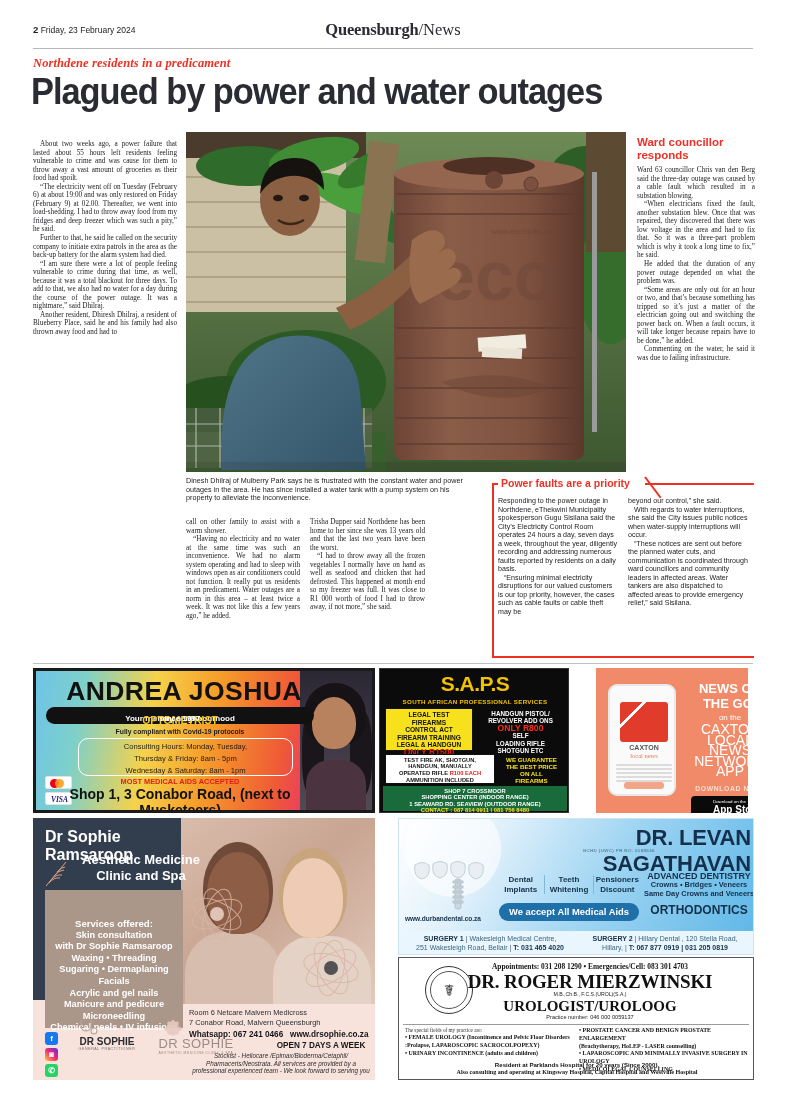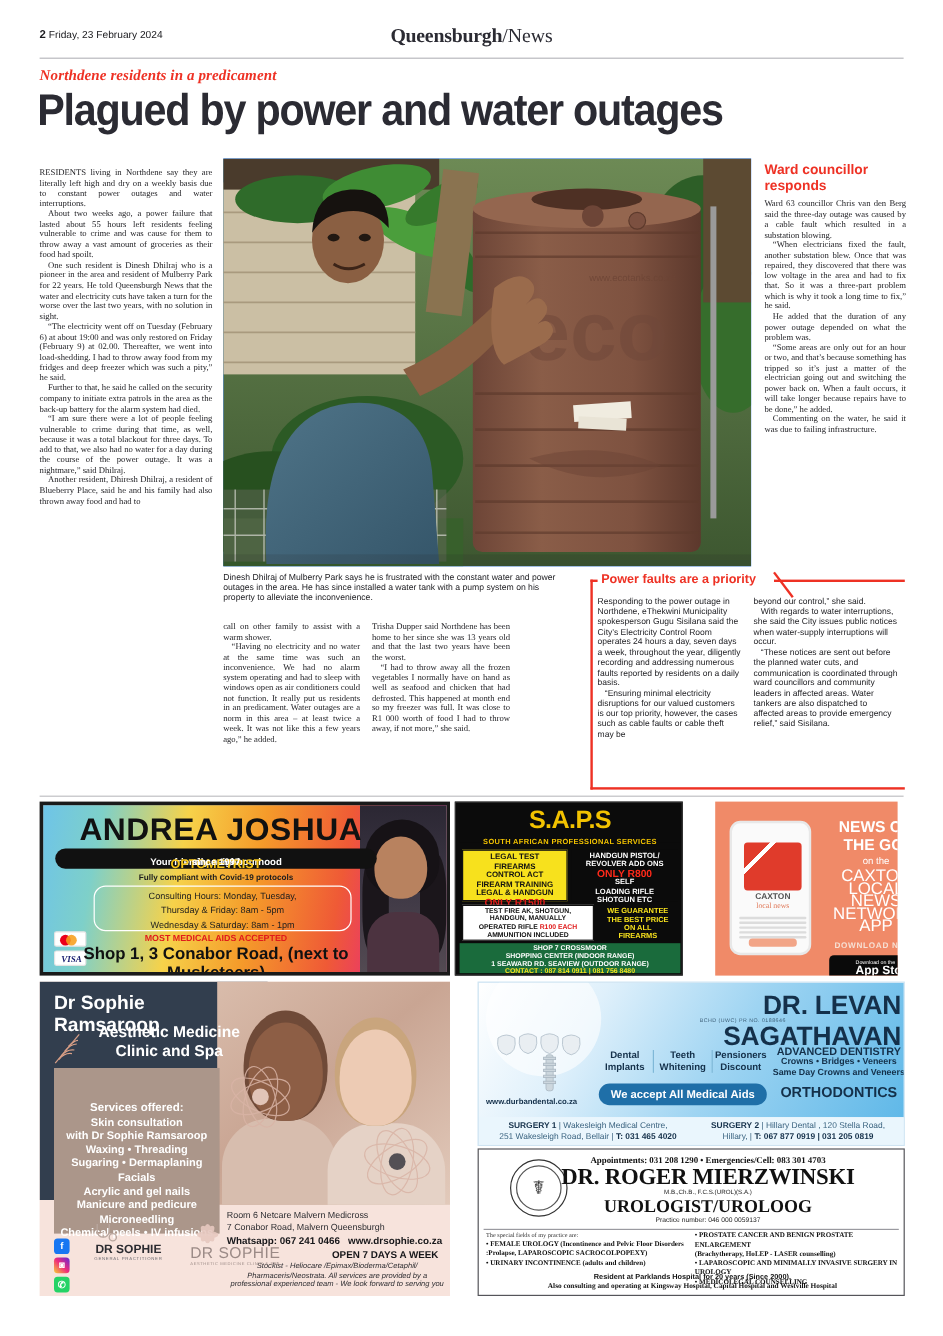--- a/index.html
+++ b/index.html
@@ -245,23 +245,21 @@
     <div class="masthead-title">
       <span class="brand">Queensburgh</span><span class="section">/News</span>
     </div>
   </div>
   <div class="rule-top"></div>
 
   <div class="kicker">Northdene residents in a predicament</div>
   <h1 class="headline">Plagued by power and water outages</h1>
 
   <div class="col c1">
-    <p class="first">RESIDENTS living in Northdene say they are literally left high and dry on a weekly basis due to constant power outages and water interruptions.</p>
     <p>About two weeks ago, a power failure that lasted about 55 hours left residents feeling vulnerable to crime and was cause for them to throw away a vast amount of groceries as their food had spoilt.</p>
-    <p>One such resident is Dinesh Dhilraj who is a pioneer in the area and resident of Mulberry Park for 22 years. He told Queensburgh News that the water and electricity cuts have taken a turn for the worse over the last two years, with no solution in sight.</p>
     <p>“The electricity went off on Tuesday (February 6) at about 19:00 and was only restored on Friday (February 9) at 02.00. Thereafter, we went into load-shedding. I had to throw away food from my fridges and deep freezer which was such a pity,” he said.</p>
     <p>Further to that, he said he called on the security company to initiate extra patrols in the area as the back-up battery for the alarm system had died.</p>
     <p>“I am sure there were a lot of people feeling vulnerable to crime during that time, as well, because it was a total blackout for three days. To add to that, we also had no water for a day during the course of the power outage. It was a nightmare,” said Dhilraj.</p>
     <p>Another resident, Dhiresh Dhilraj, a resident of Blueberry Place, said he and his family had also thrown away food and had to</p>
   </div>
 
   <div class="photo">
     <svg width="440" height="340" viewBox="0 0 440 340">
       <defs>
         <linearGradient id="bgG" x1="0" y1="0" x2="0" y2="1">

